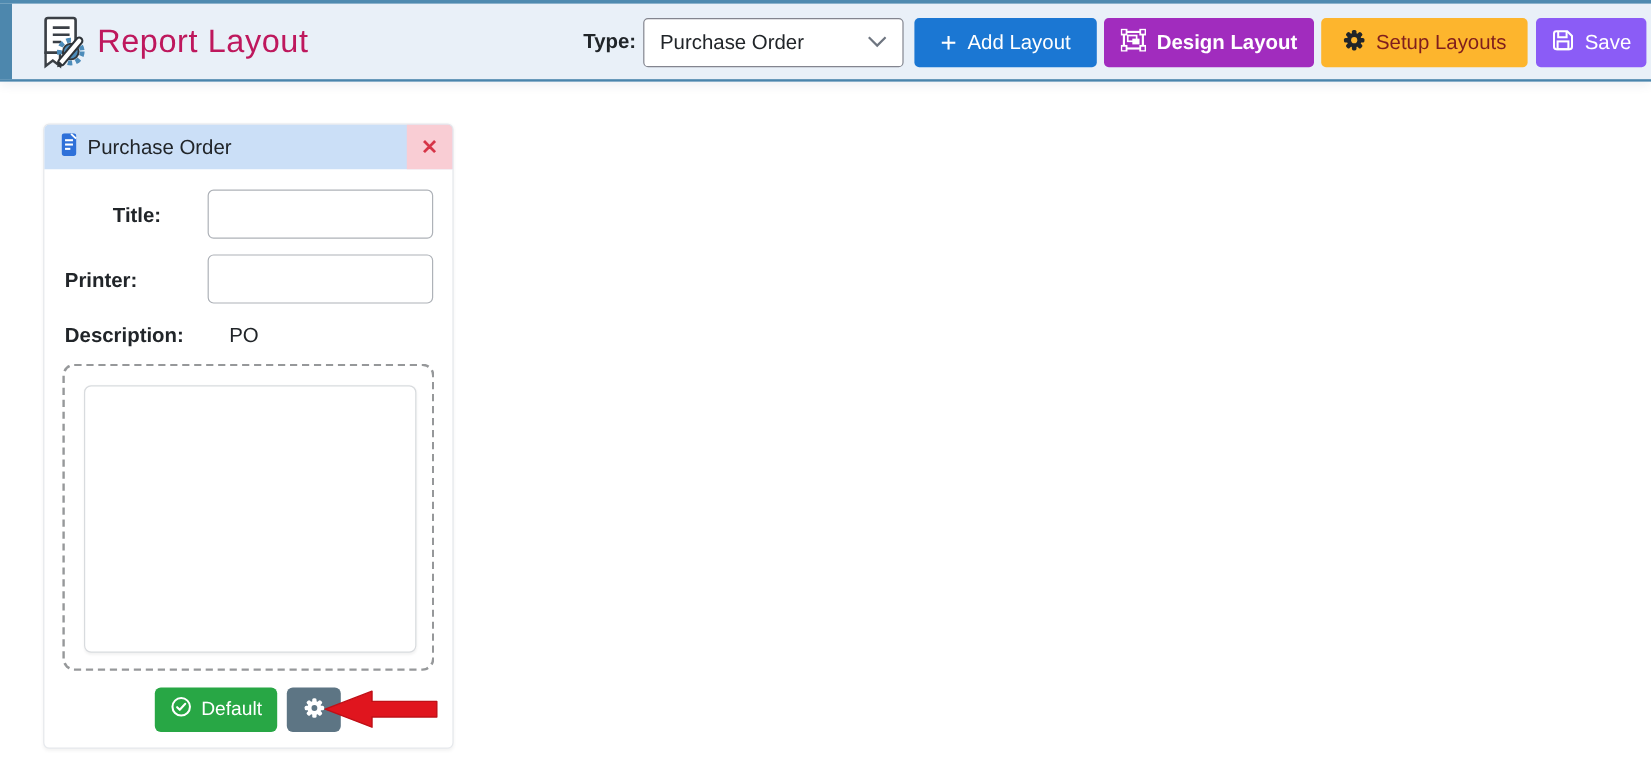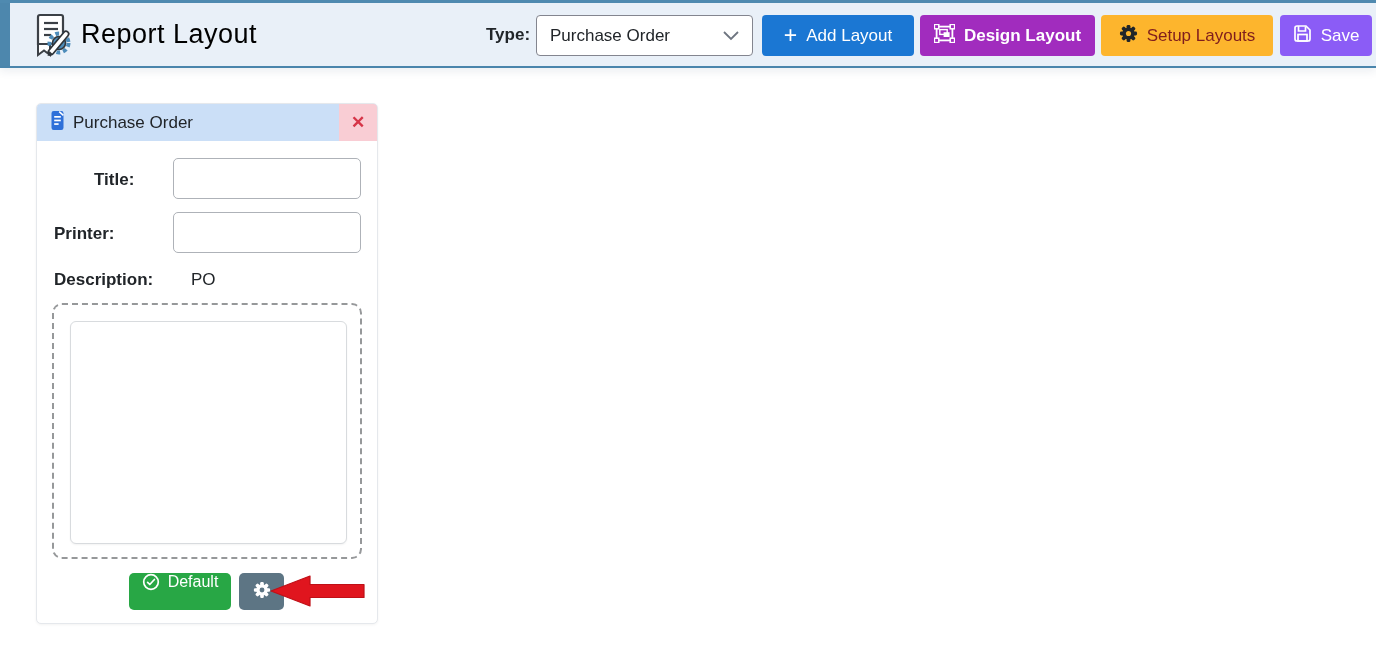--- a/index.html
+++ b/index.html
@@ -5,21 +5,21 @@
   * { box-sizing: border-box; margin: 0; padding: 0; }
   html, body { width: 1376px; height: 647px; overflow: hidden; background: #fff;
     font-family: "Liberation Sans", sans-serif; position: relative; }
 
   
   .topbar { position: absolute; left: 0; top: 0; width: 1376px; height: 68px;
     background: #e9f0f8; border-top: 3px solid #4f8ab0; border-bottom: 2px solid #4a85ac;
     box-shadow: 0 4px 8px rgba(40,70,100,.08); }
   .accent-bar { position: absolute; left: 0; top: 0; width: 10px; height: 63px; background: #4d87ad; }
   .app-icon { position: absolute; left: 31px; top: 9px; }
-  .app-title { position: absolute; left: 81px; top: 16px; font-size: 27px; color: #000000;
+  .app-title { position: absolute; left: 81px; top: 16px; font-size: 27px; color: #be185d;
     letter-spacing: .5px; font-weight: 400; white-space: nowrap; }
   .type-label { position: absolute; left: 486px; top: 22px; font-size: 17px; font-weight: 700; color: #212529; }
   .type-select { position: absolute; left: 536px; top: 12px; width: 217px; height: 41px;
     background: #fff; border: 1px solid #83858f; border-radius: 4px; display: flex;
     align-items: center; justify-content: space-between; padding: 0 13px; cursor: pointer; }
   .type-select .value { font-size: 17px; color: #212529; }
 
   .hbtn { position: absolute; top: 12px; height: 41px; border: none; border-radius: 4px;
     display: flex; align-items: center; justify-content: center; gap: 9px;
     font-family: "Liberation Sans", sans-serif; font-size: 17px; color: #fff; cursor: pointer; }
@@ -54,21 +54,21 @@
   .desc-value { position: absolute; left: 154px; top: 166px; font-size: 17px; color: #212529; }
 
   .dropzone { position: absolute; left: 15px; top: 199px; width: 310px; height: 256px;
     border: 2px dashed #96989a; border-radius: 10px; }
   .preview { position: absolute; left: 16px; top: 16px; width: 277px; height: 223px;
     background: #fff; border: 1px solid #d8dbde; border-radius: 6px;
     box-shadow: 0 1px 2px rgba(0,0,0,.05); cursor: pointer; }
 
   .btn-default { position: absolute; left: 92px; top: 469px; width: 102px; height: 37px;
     background: #28a745; border: none; border-radius: 5px; color: #fff; font-size: 16px;
-    font-family: "Liberation Sans", sans-serif; display: flex; align-items: flex-start;
+    font-family: "Liberation Sans", sans-serif; display: flex; align-items: center;
     justify-content: center; gap: 8px; cursor: pointer; }
   .btn-gear { position: absolute; left: 202px; top: 469px; width: 45px; height: 37px;
     background: #5d7584; border: none; border-radius: 5px; display: flex;
     align-items: center; justify-content: center; cursor: pointer; }
   .red-arrow { position: absolute; left: 233px; top: 471px; width: 95px; height: 32px; z-index: 5; }
 </style>
 </head>
 <body>
 
 <div class="topbar">

